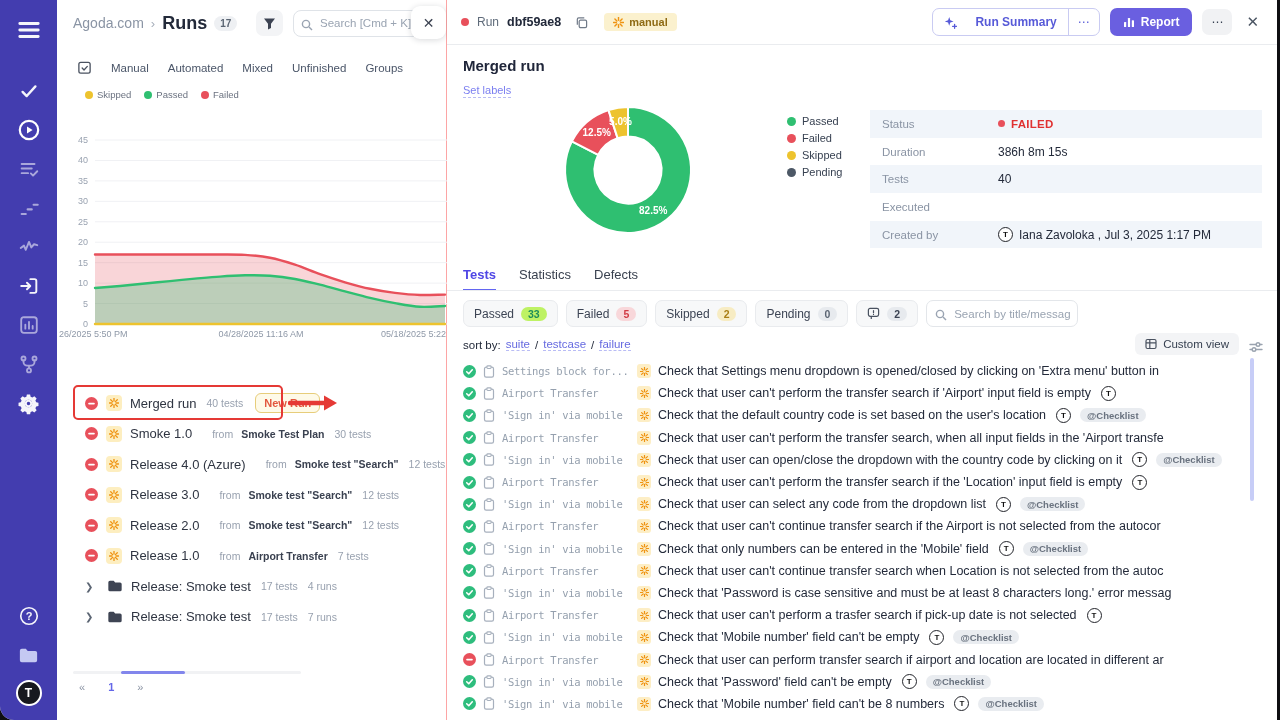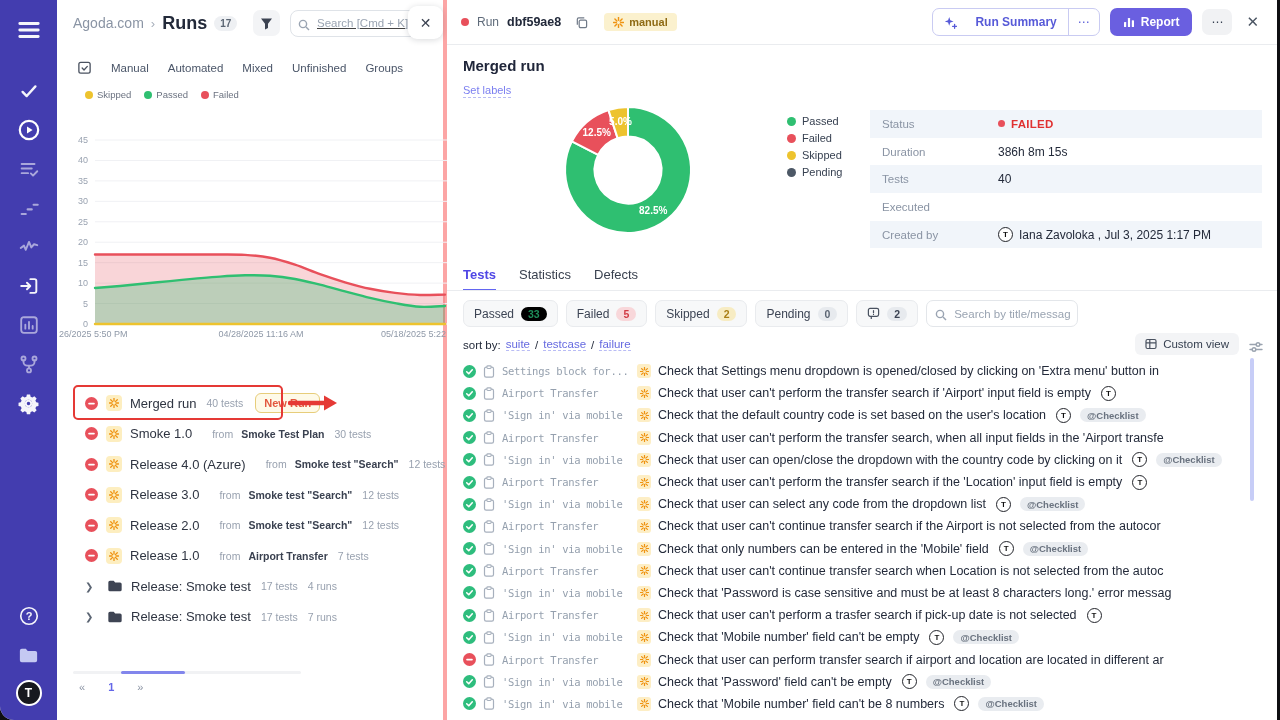--- a/index.html
+++ b/index.html
@@ -8,29 +8,29 @@
 
   
   .sidebar { position:absolute; left:0; top:0; width:57px; height:720px; background:#433daf; display:flex; flex-direction:column; align-items:center; padding:16px 0 14px; }
   .sb-icon { width:28px; height:28px; display:flex; align-items:center; justify-content:center; margin-bottom:11px; cursor:pointer; }
   .sb-icon svg { display:block; }
   .dim { opacity:.55; } .bright { opacity:.95; }
   .sb-spacer { flex:1; }
   .sb-avatar { width:26px; height:26px; border-radius:50%; background:#17191f; border:2px solid #fff; color:#fff; font-size:12px; font-weight:bold; display:flex; align-items:center; justify-content:center; }
 
   
-  .left-panel { position:absolute; left:57px; top:0; width:390px; height:720px; background:#fff; border-right:4px solid #fca5a5; }
+  .left-panel { position:absolute; left:57px; top:0; width:390px; height:720px; background:#fff; border-right:1px solid #fca5a5; }
   .lp-header { position:relative; height:46px; display:flex; align-items:center; padding:0 16px; }
   .crumb-project { color:#8a94a4; font-size:14px; }
   .crumb-sep { color:#a8b0bc; font-size:13px; margin:0 7px; }
   .crumb-section { color:#232a3a; font-size:18px; font-weight:bold; }
   .count-pill { background:#eef0f3; color:#5b6573; font-size:10px; font-weight:bold; border-radius:8px; padding:2px 6px; margin-left:7px; }
   .filter-btn { margin-left:auto; width:27px; height:26px; background:#f3f4f6; border-radius:7px; display:flex; align-items:center; justify-content:center; cursor:pointer; }
   .lp-search { position:relative; margin-left:10px; width:137px; height:27px; }
-  .lp-search input { width:100%; height:100%; border:1px solid #dfe3e8; border-radius:8px; padding:0 6px 0 26px; font-size:11.5px; color:#444; outline:none; font-family:"Liberation Sans",sans-serif;text-decoration:underline; }
+  .lp-search input { width:100%; height:100%; border:1px solid #dfe3e8; border-radius:8px; padding:0 6px 0 26px; font-size:11.5px; color:#444; outline:none; font-family:"Liberation Sans",sans-serif; }
   .lp-search input::placeholder { color:#9aa4b2; }
   .lp-search .mag { position:absolute; left:8px; top:7px; }
   .lp-close { position:absolute; right:0px; top:6px; width:35px; height:33px; background:#fff; border-radius:9px; box-shadow:0 1px 6px rgba(20,24,40,.16); display:flex; align-items:center; justify-content:center; font-size:14px; color:#3c4352; cursor:pointer; }
   .lp-tabs { display:flex; align-items:center; gap:19px; padding:14px 16px 10px 20px; }
   .lp-tab { font-size:11.5px; color:#4a5568; cursor:pointer; }
   .lp-legend { display:flex; align-items:center; gap:13px; padding:4px 0 0 28px; }
   .leg-item { display:flex; align-items:center; gap:4px; font-size:9.5px; color:#6b7280; }
   .dot { border-radius:50%; display:inline-block; }
   #area-chart { position:absolute; left:0; top:126px; width:390px; height:220px; }
 
@@ -536,21 +536,21 @@
       </div>
 
     <div class="detail-tabs" id="detail-tabs">
         <span class="dtab active">Tests</span>
         <span class="dtab ">Statistics</span>
         <span class="dtab ">Defects</span>
       </div>
     <div class="tabs-divider"></div>
 
     <div class="filter-row" id="filter-row">
-        <span class="pill">Passed<span class="pill-count" style="background:#000000;color:#1e8e5a">33</span></span>
+        <span class="pill">Passed<span class="pill-count" style="background:#bef264;color:#1e8e5a">33</span></span>
         <span class="pill">Failed<span class="pill-count" style="background:#f8d7da;color:#d23b45">5</span></span>
         <span class="pill">Skipped<span class="pill-count" style="background:#f7ecc3;color:#a97f16">2</span></span>
         <span class="pill">Pending<span class="pill-count" style="background:#e7eaee;color:#5b6573">0</span></span>
         <span class="pill">
           <svg width="13" height="13" viewBox="0 0 14 14" fill="none" stroke="#4a5260" stroke-width="1.3">
             <rect x="1.5" y="1.5" width="11" height="8.5" rx="1.8"></rect>
             <path d="M4.6 12.8 v-2.8"></path>
             <path d="M7 3.8 v2.4 M7 7.8 v0.2" stroke-linecap="round"></path>
           </svg>
           <span class="pill-count" style="background:#e7eaee;color:#3c4454">2</span>

